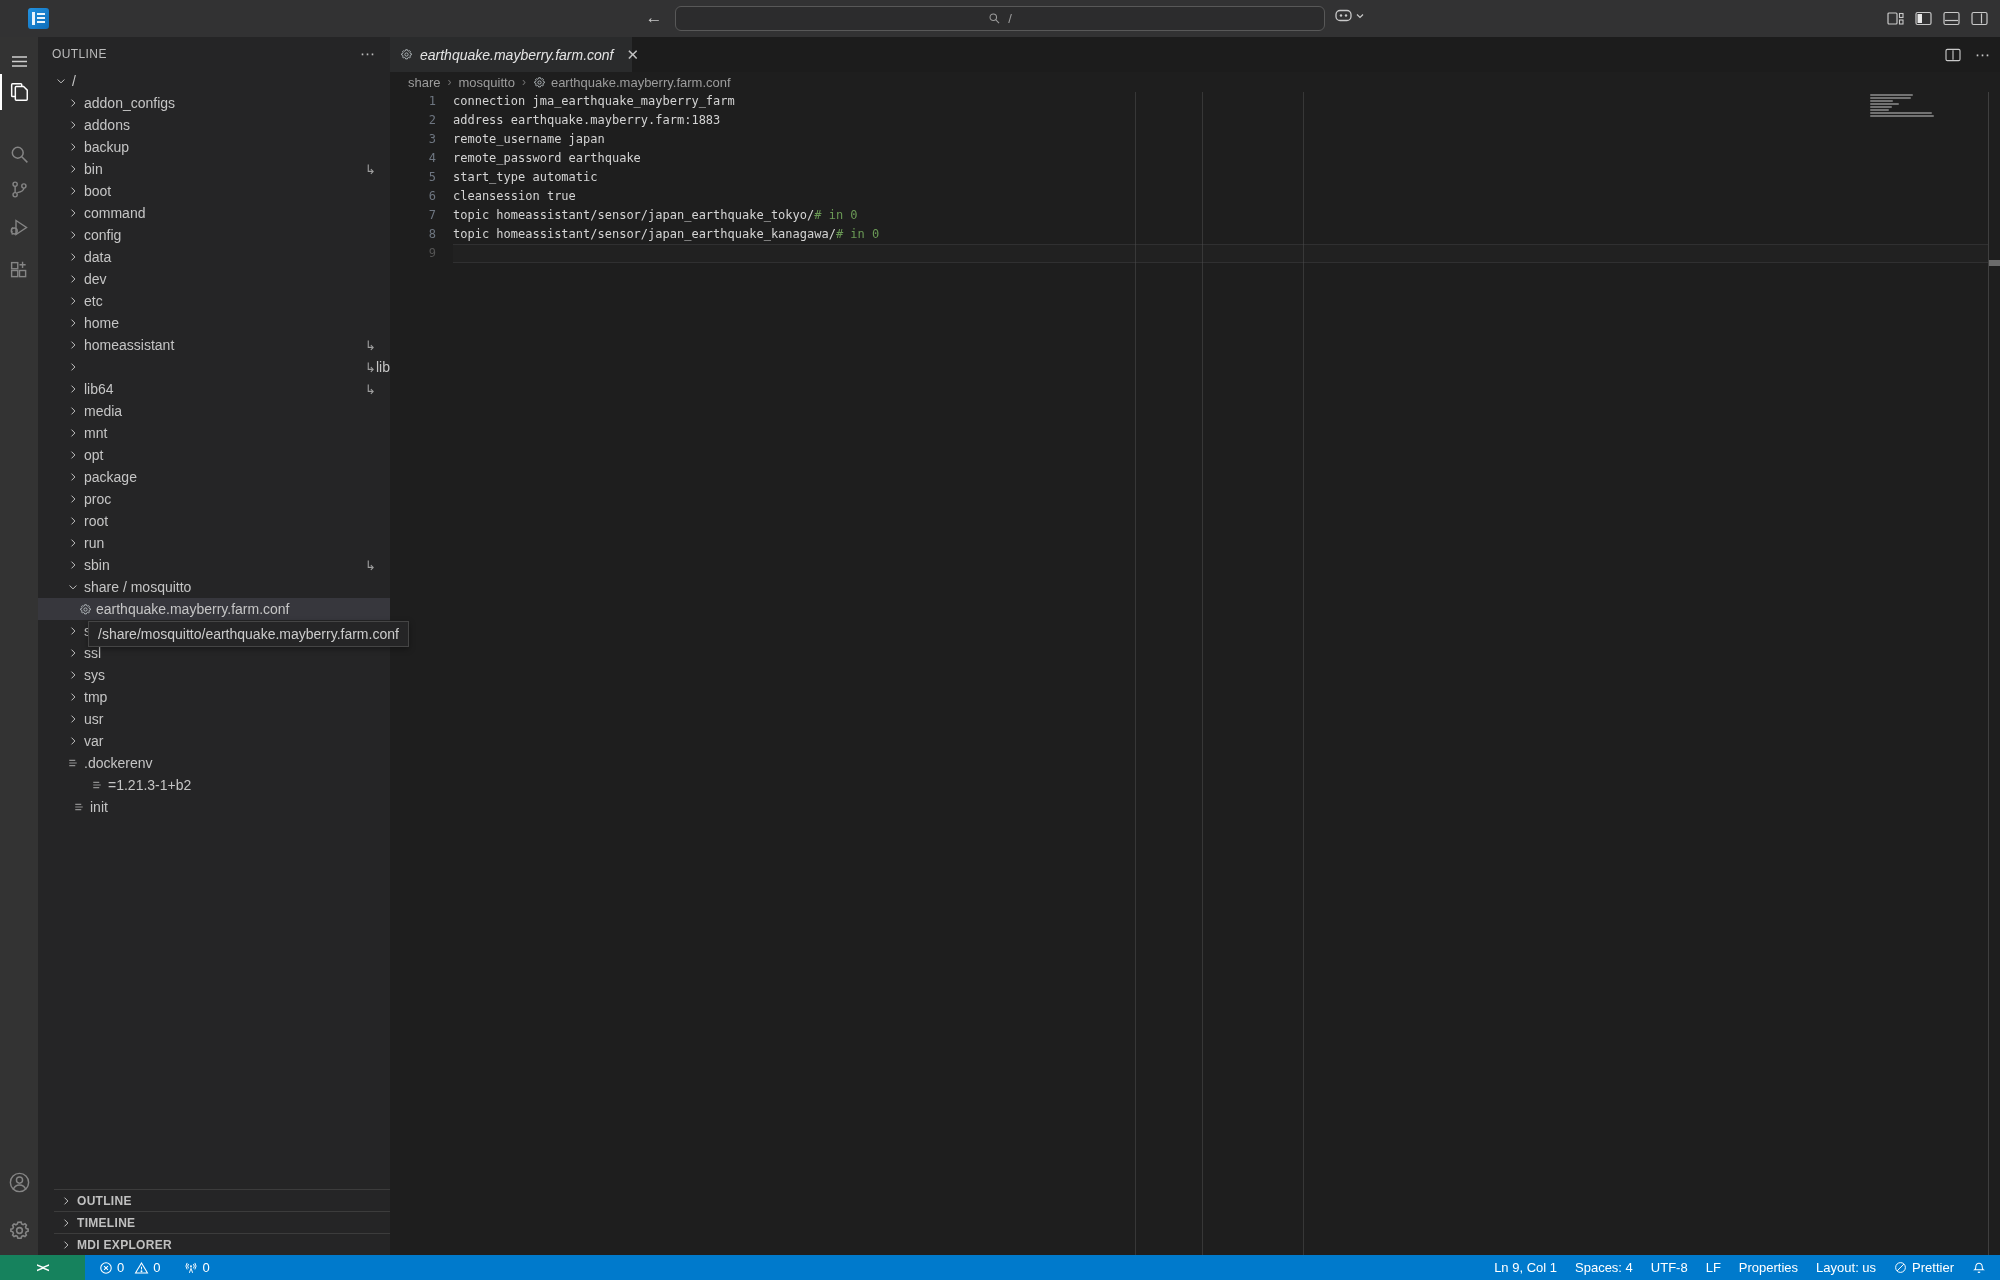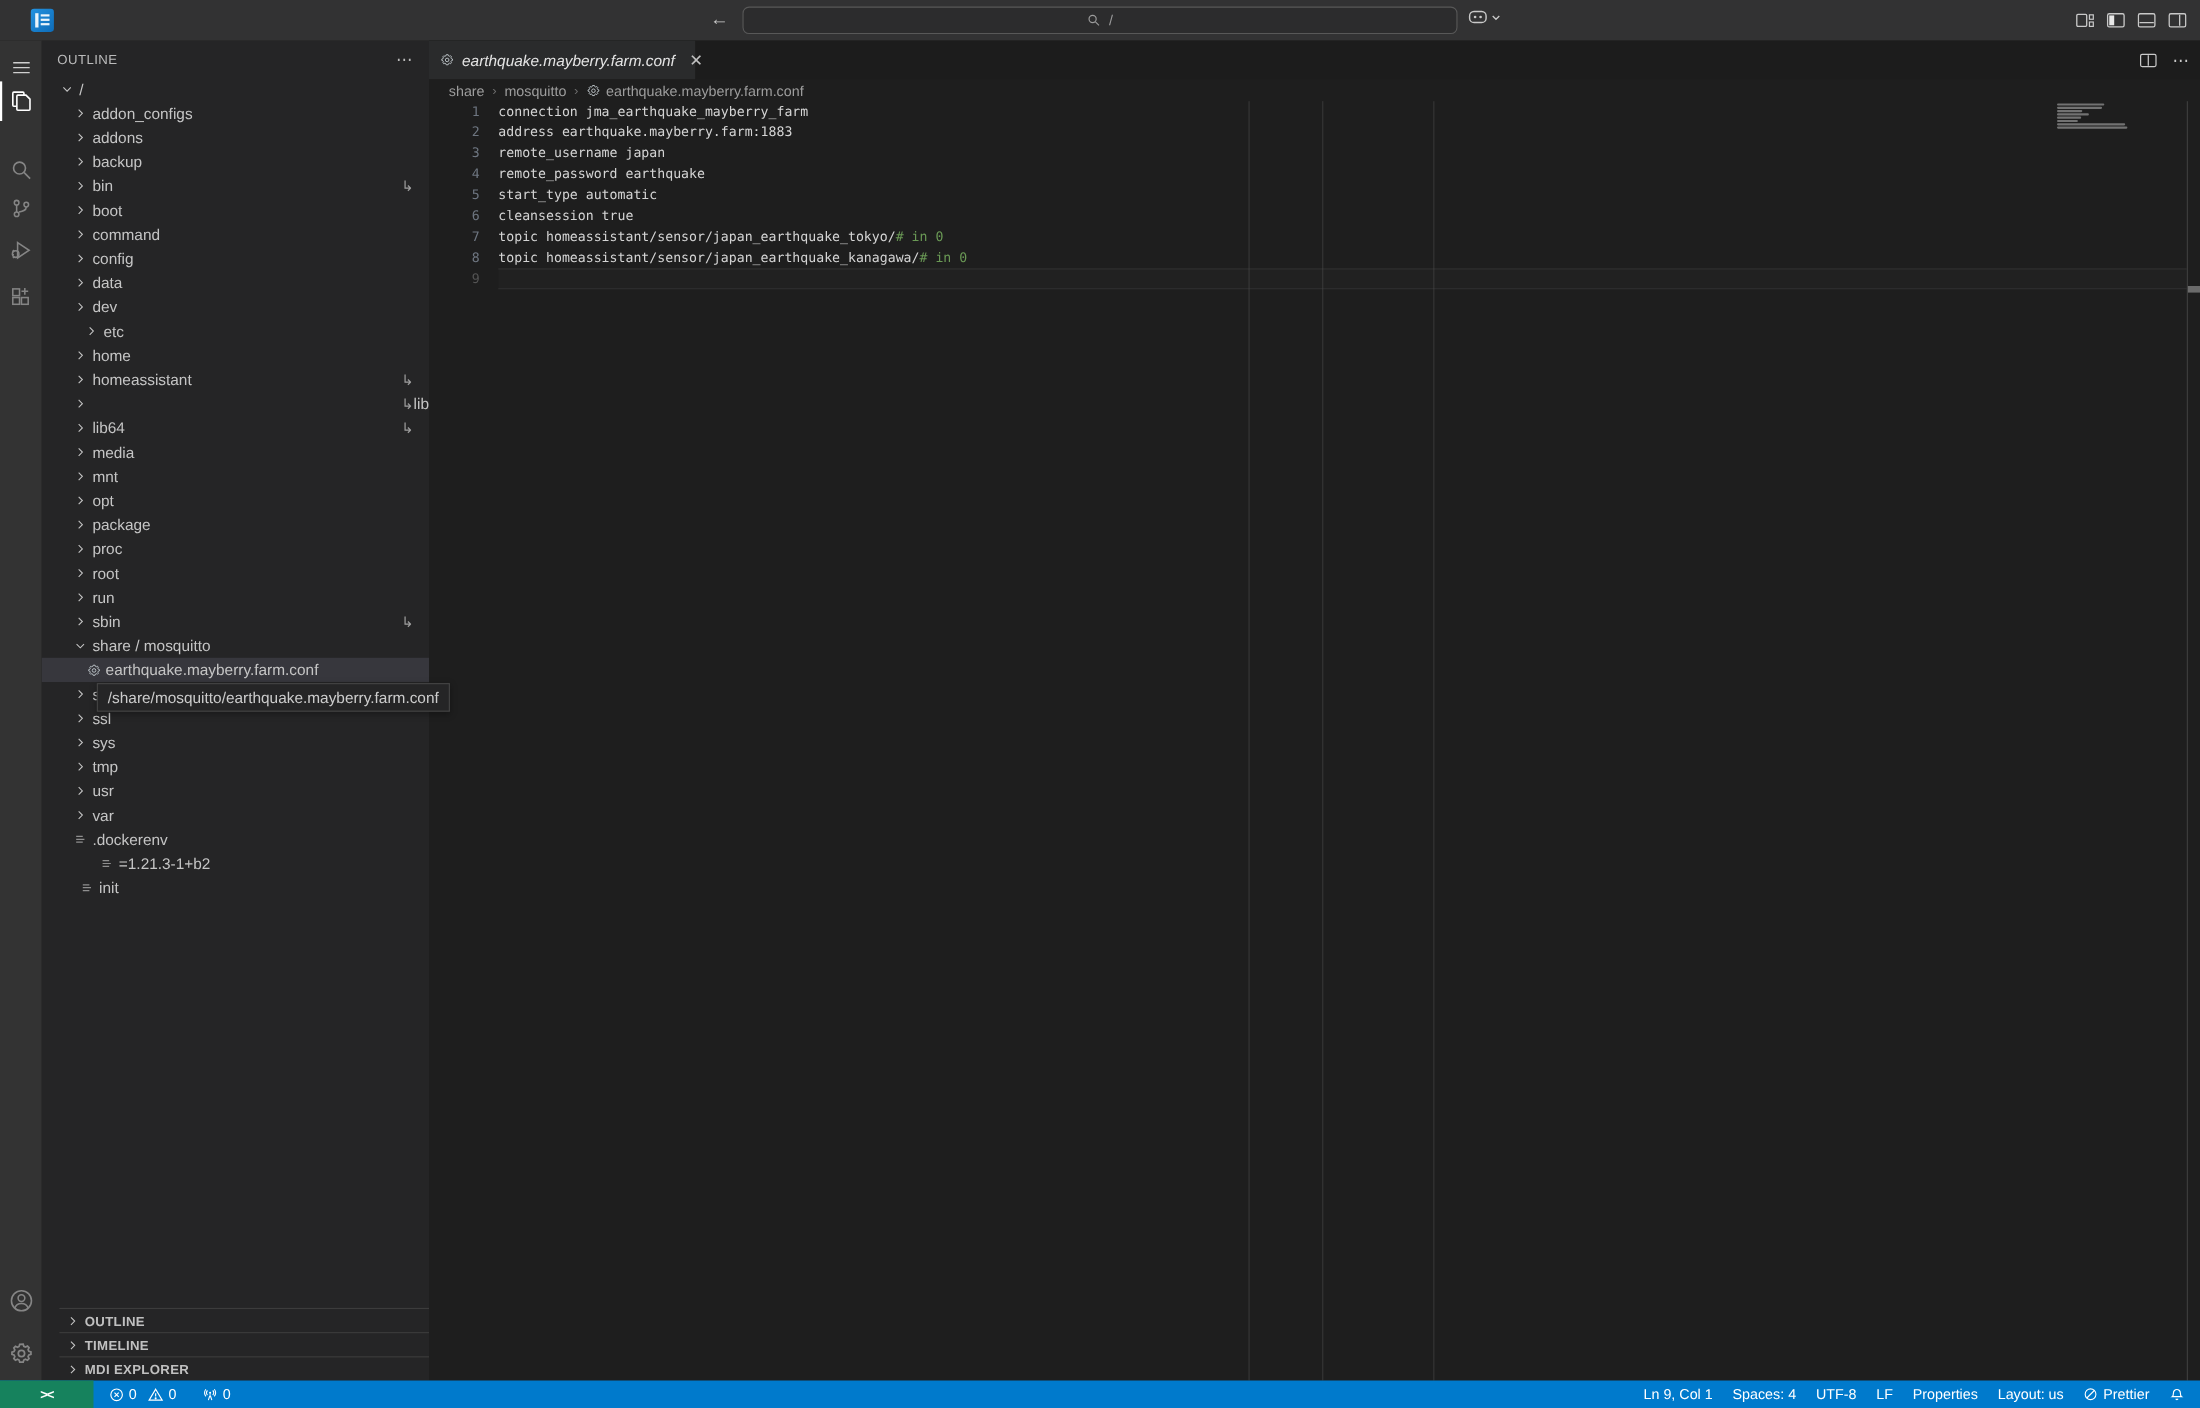--- a/index.html
+++ b/index.html
@@ -281,21 +281,21 @@
         <span class="lbl">data</span>
       </div>
       <div class="trow" style="padding-left: 28px;">
         <span class="glyph">
           <svg width="12" height="12" viewBox="0 0 16 16">
             <path d="M6 3.5l4.5 4.5L6 12.5" fill="none" stroke="#c5c5c5" stroke-width="1.3"></path>
           </svg>
         </span>
         <span class="lbl">dev</span>
       </div>
-      <div class="trow" style="padding-left: 38px;">
+      <div class="trow" style="padding-left: 28px;">
         <span class="glyph">
           <svg width="12" height="12" viewBox="0 0 16 16">
             <path d="M6 3.5l4.5 4.5L6 12.5" fill="none" stroke="#c5c5c5" stroke-width="1.3"></path>
           </svg>
         </span>
         <span class="lbl">etc</span>
       </div>
       <div class="trow" style="padding-left: 28px;">
         <span class="glyph">
           <svg width="12" height="12" viewBox="0 0 16 16">

